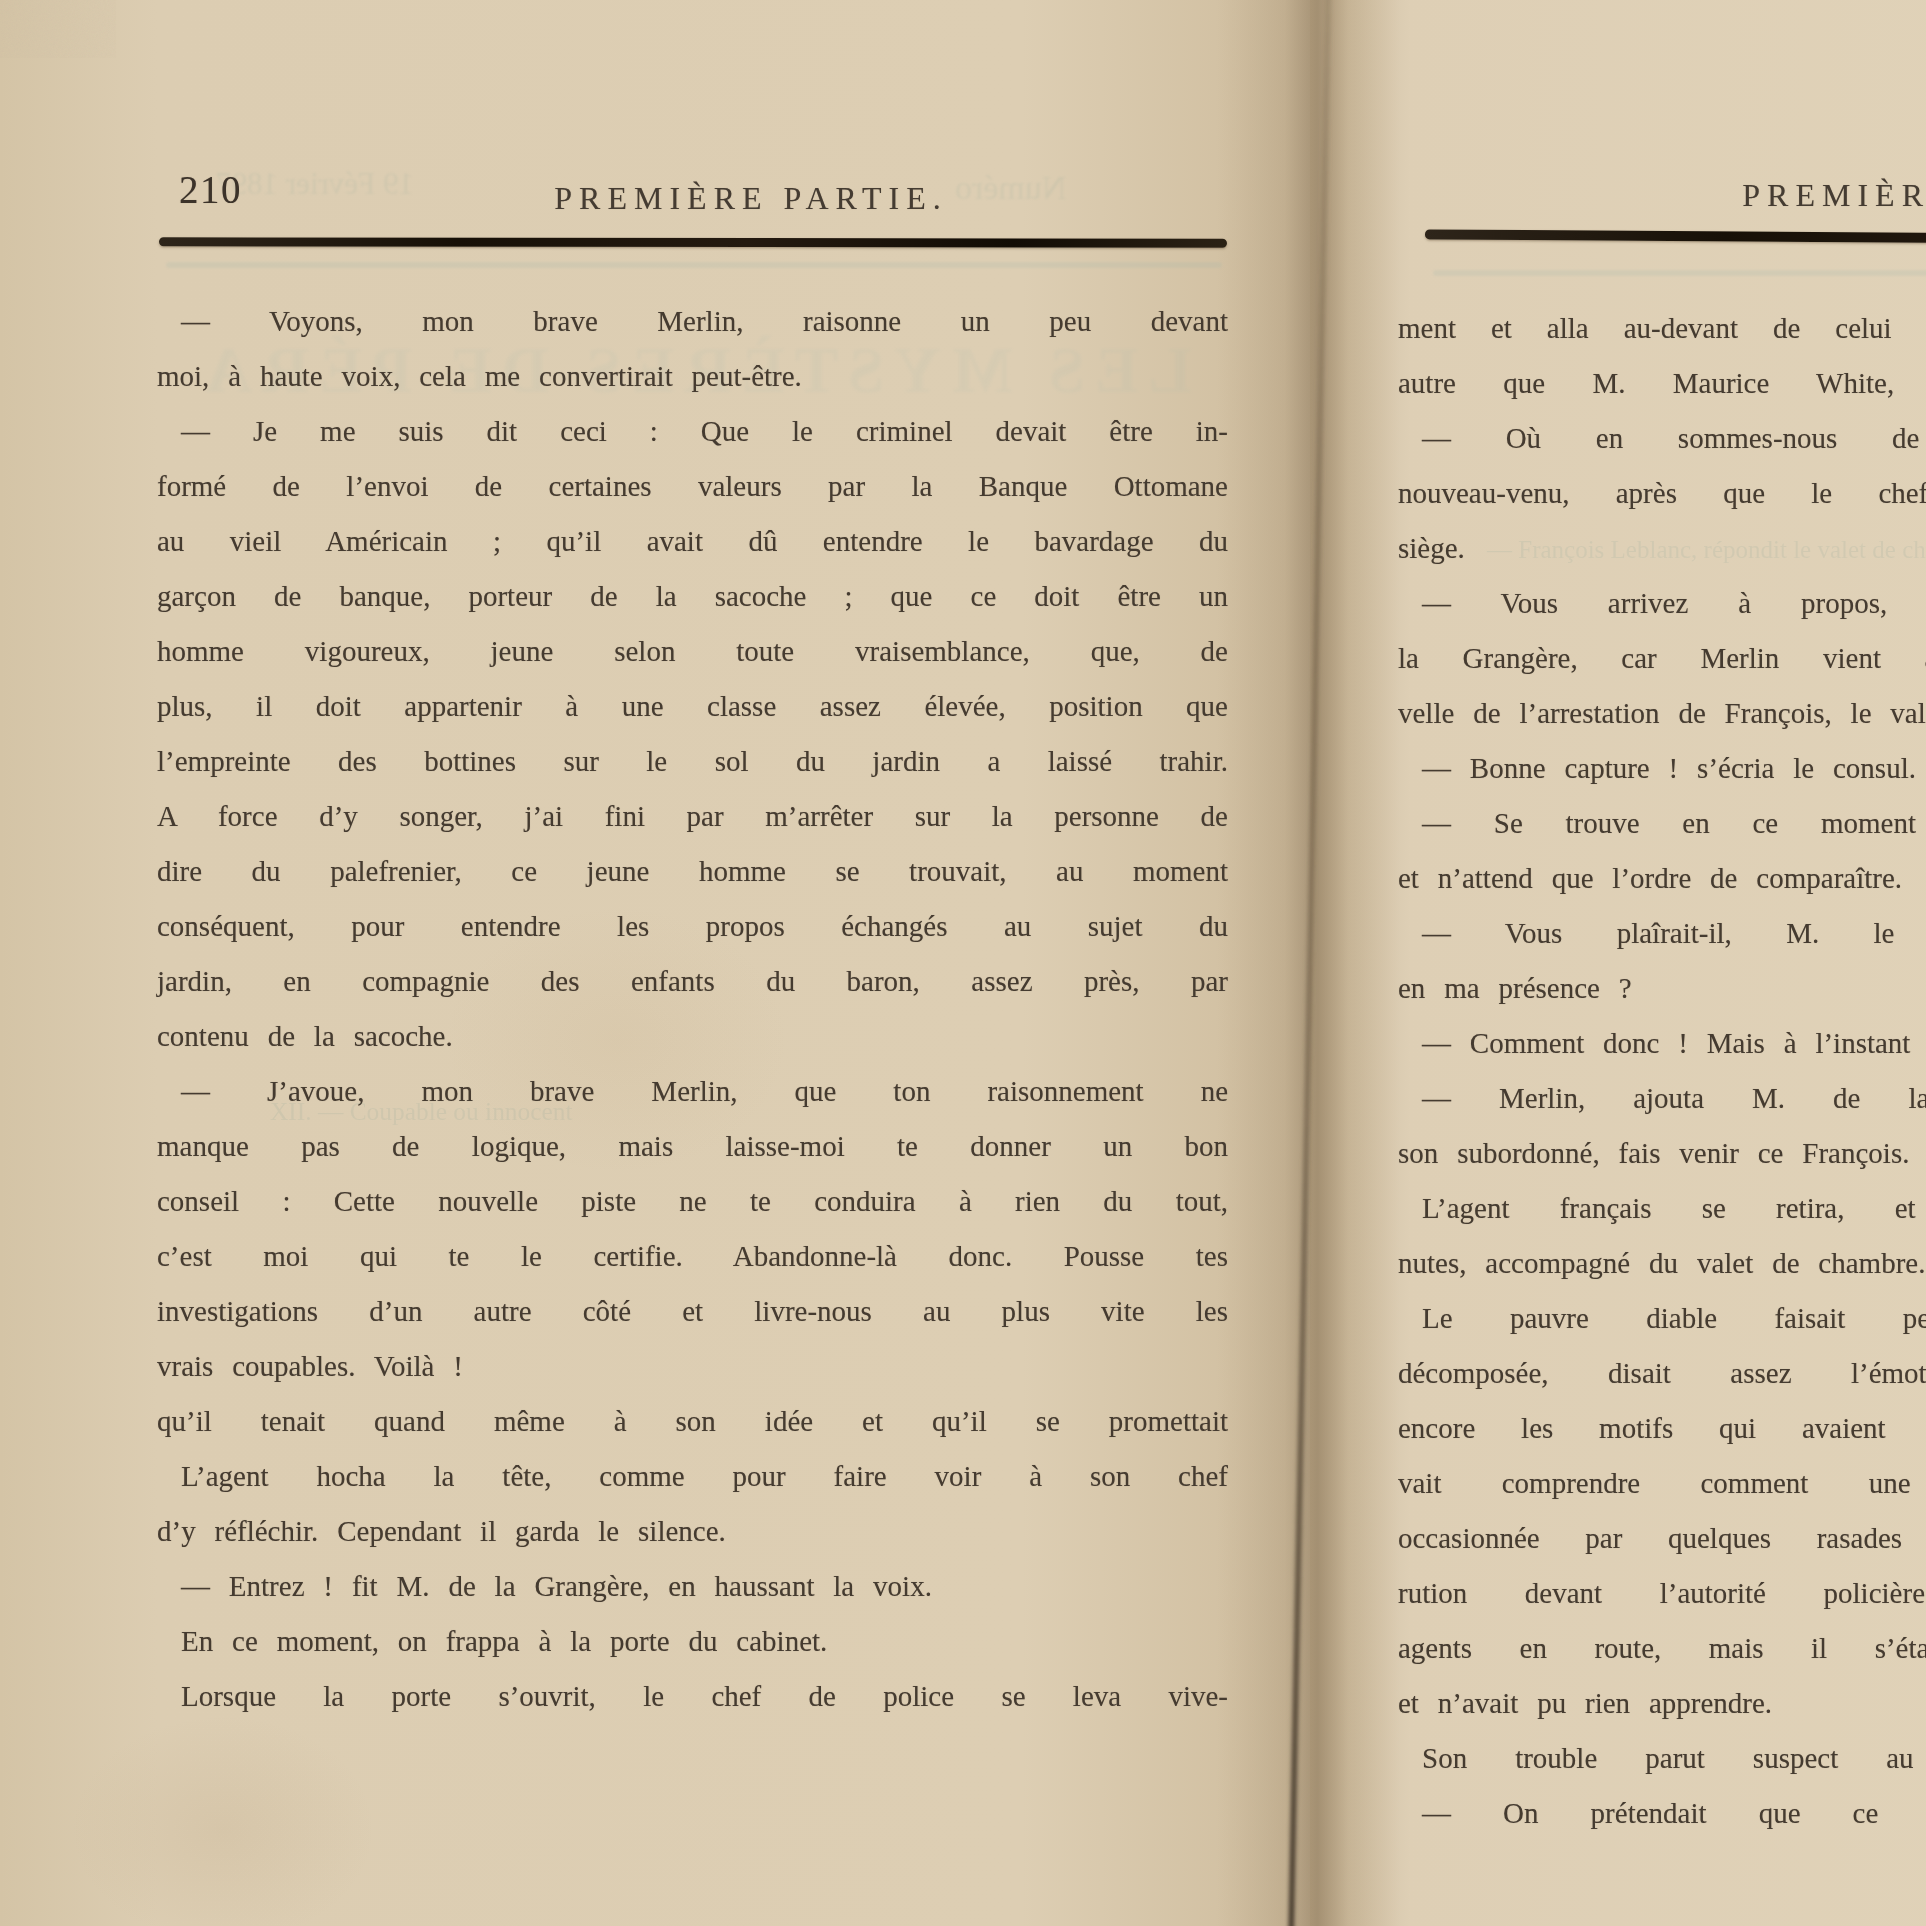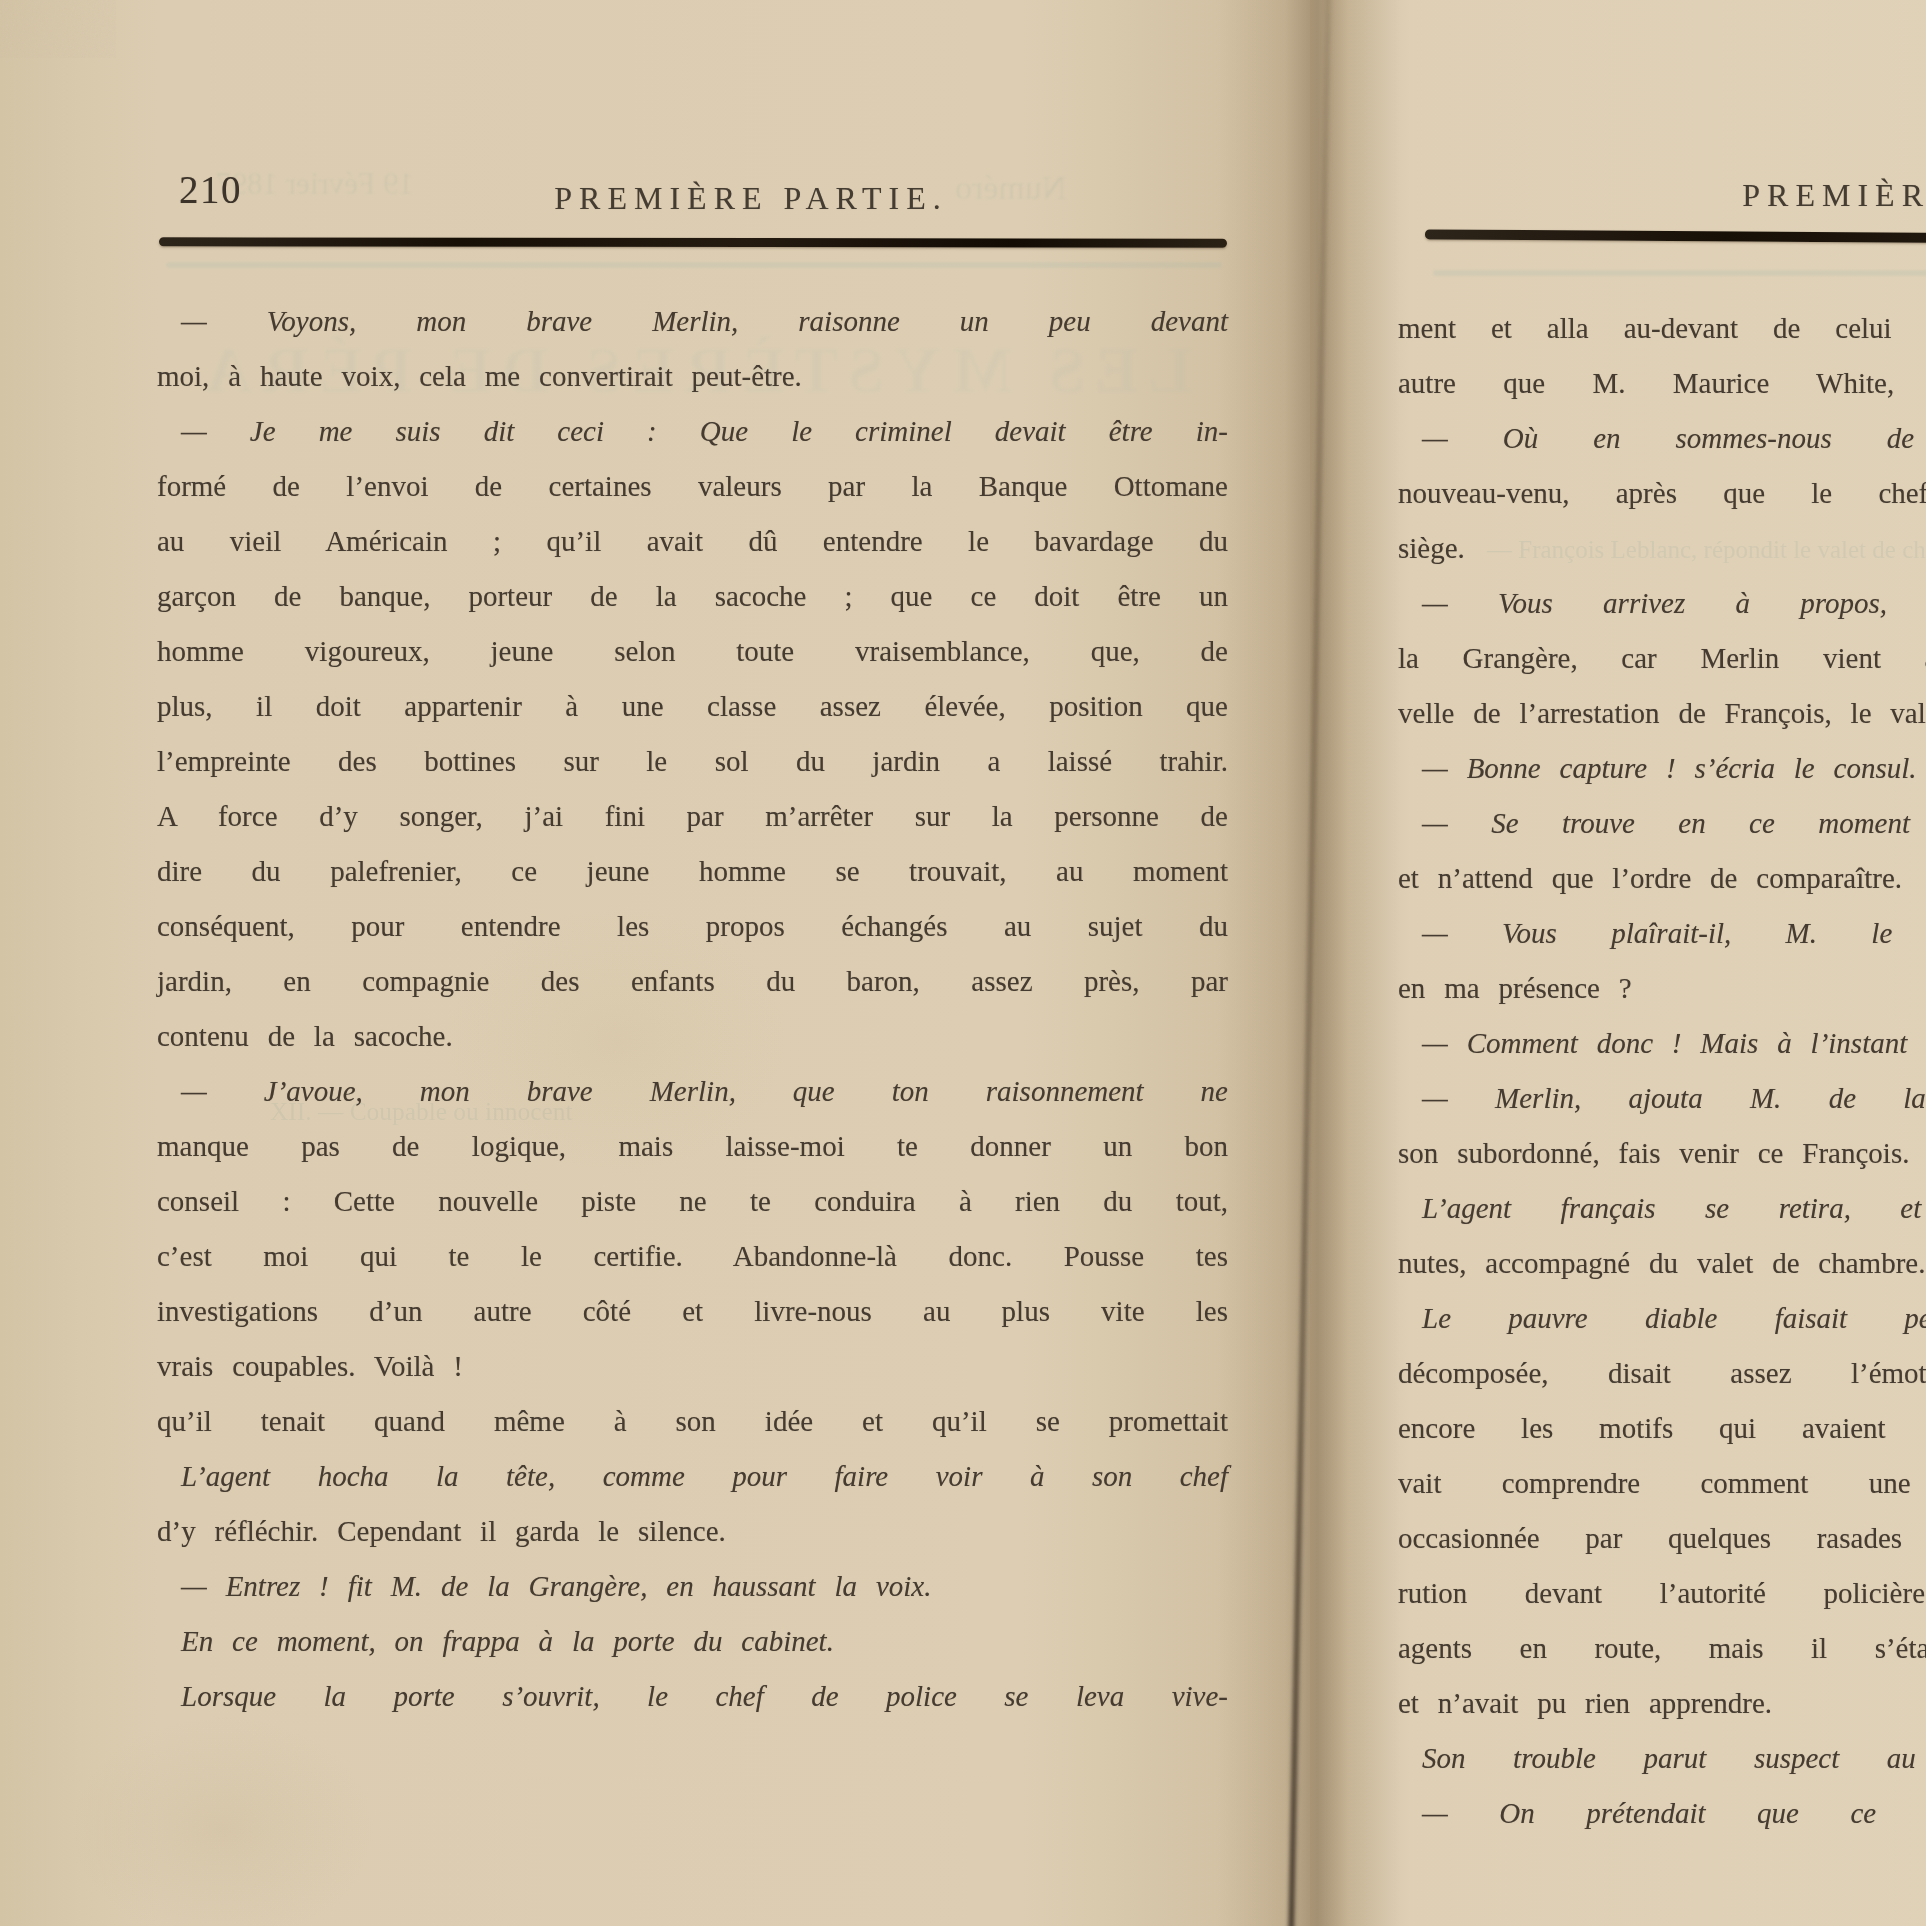--- a/index.html
+++ b/index.html
@@ -71,21 +71,21 @@
   }
   .ghost-rule.gl { left: 166px; top: 262px; width: 1056px; }
   .ghost-rule.gr { left: 1433px; top: 270px; width: 1056px; }
 
   .col { position: absolute; color: #453b30; font-size: 29px;
     text-shadow: 0 0 0.8px rgba(70,58,45,0.35); }
   .col.leftcol  { left: 157px;  top: 294px; width: 1071px; }
   .col.rightcol { left: 1398px; top: 301px; width: 1083px; }
   .line { height: 55px; line-height: 55px; white-space: normal; word-spacing: 0.40em; }
   .line.just { text-align: justify; text-align-last: justify; word-spacing: 0.05em; }
-  .line.ind  { text-indent: 24px; font-style: italic; }
+  .line.ind  { text-indent: 24px; }
 
   .ghost {
     position: absolute; color: #87a396; pointer-events: none;
     text-shadow: none; white-space: nowrap;
   }
   .ghost.mirror { transform: scaleX(-1); }
   .g-date   { left: 216px;  top: 166px;  font-size: 31px; opacity: 0.13; filter: blur(0.8px); }
   .g-numero { left: 955px; top: 169px;  font-size: 34px; opacity: 0.13; filter: blur(0.8px); }
   .g-title  { left: 135px;  top: 333px;  width: 1117px; text-align: center;
               font-size: 65px; font-weight: bold; letter-spacing: 10px;

